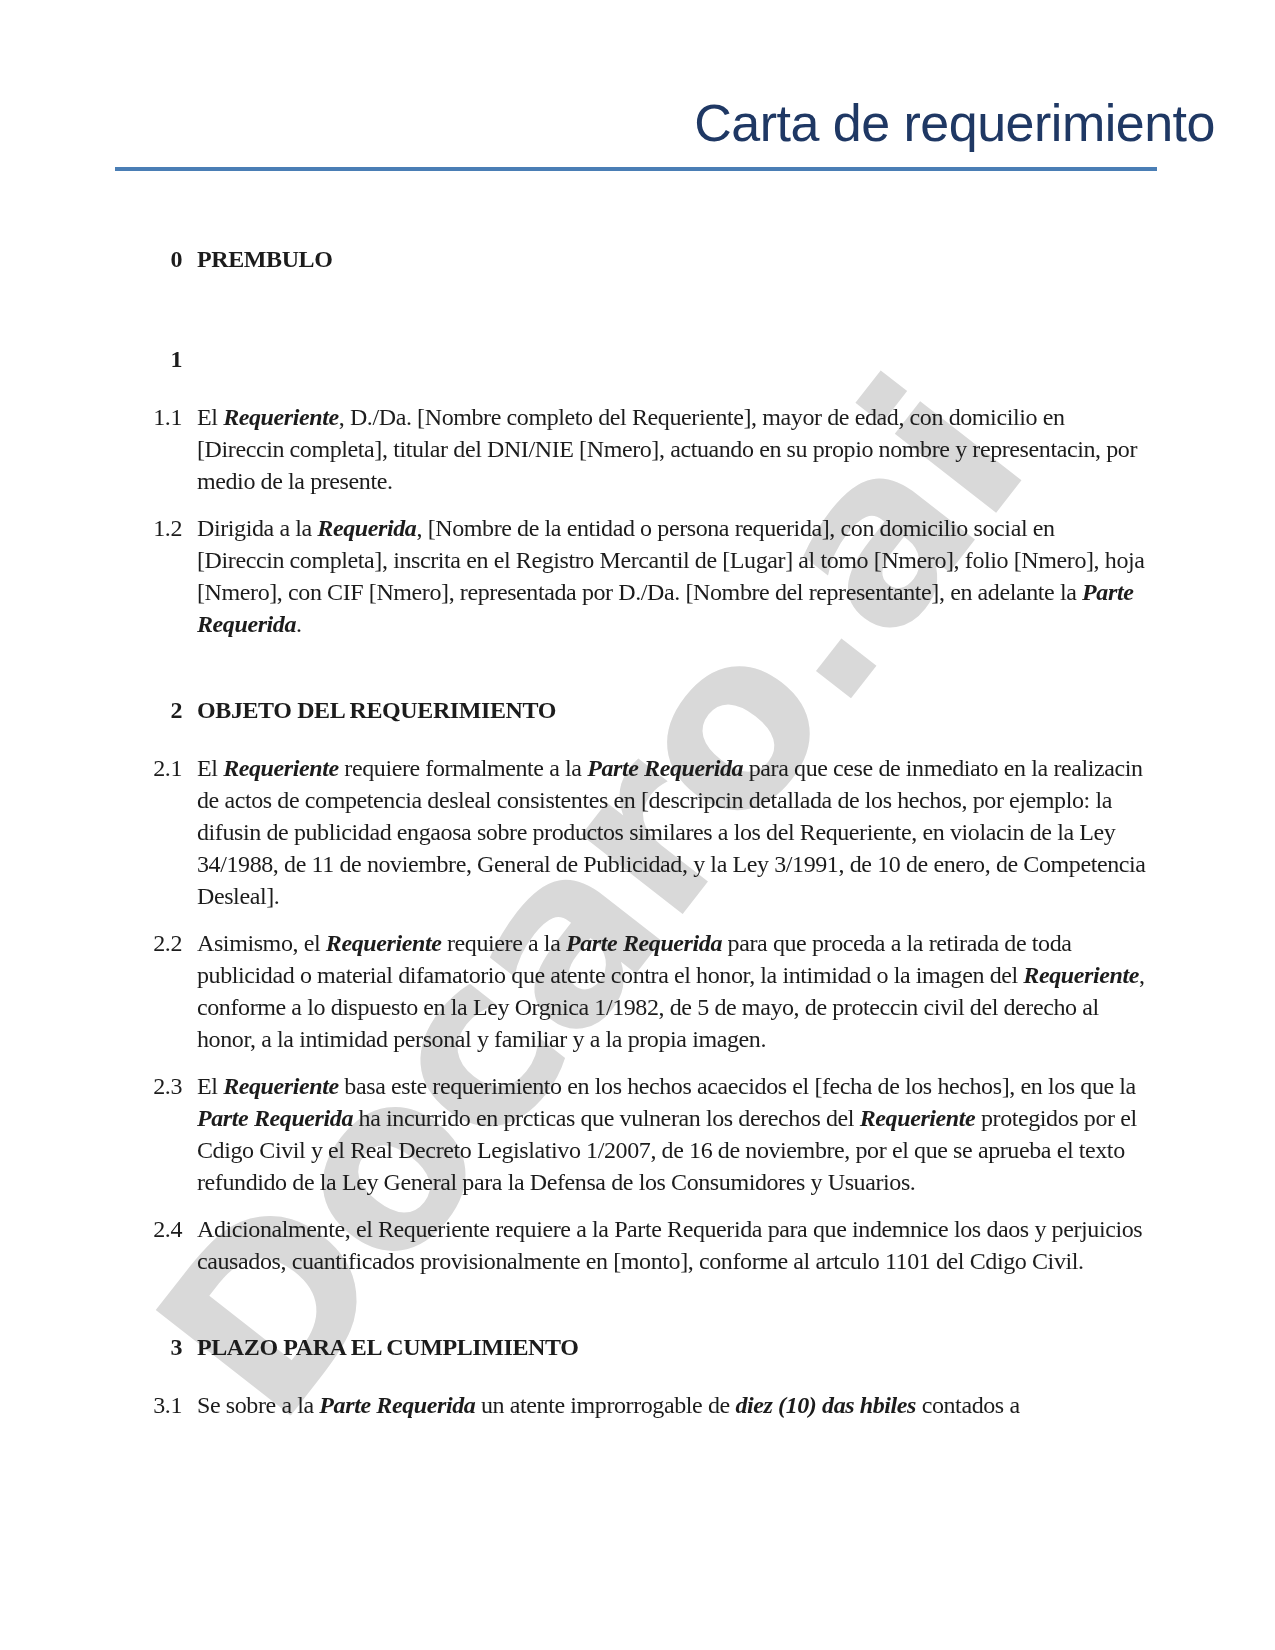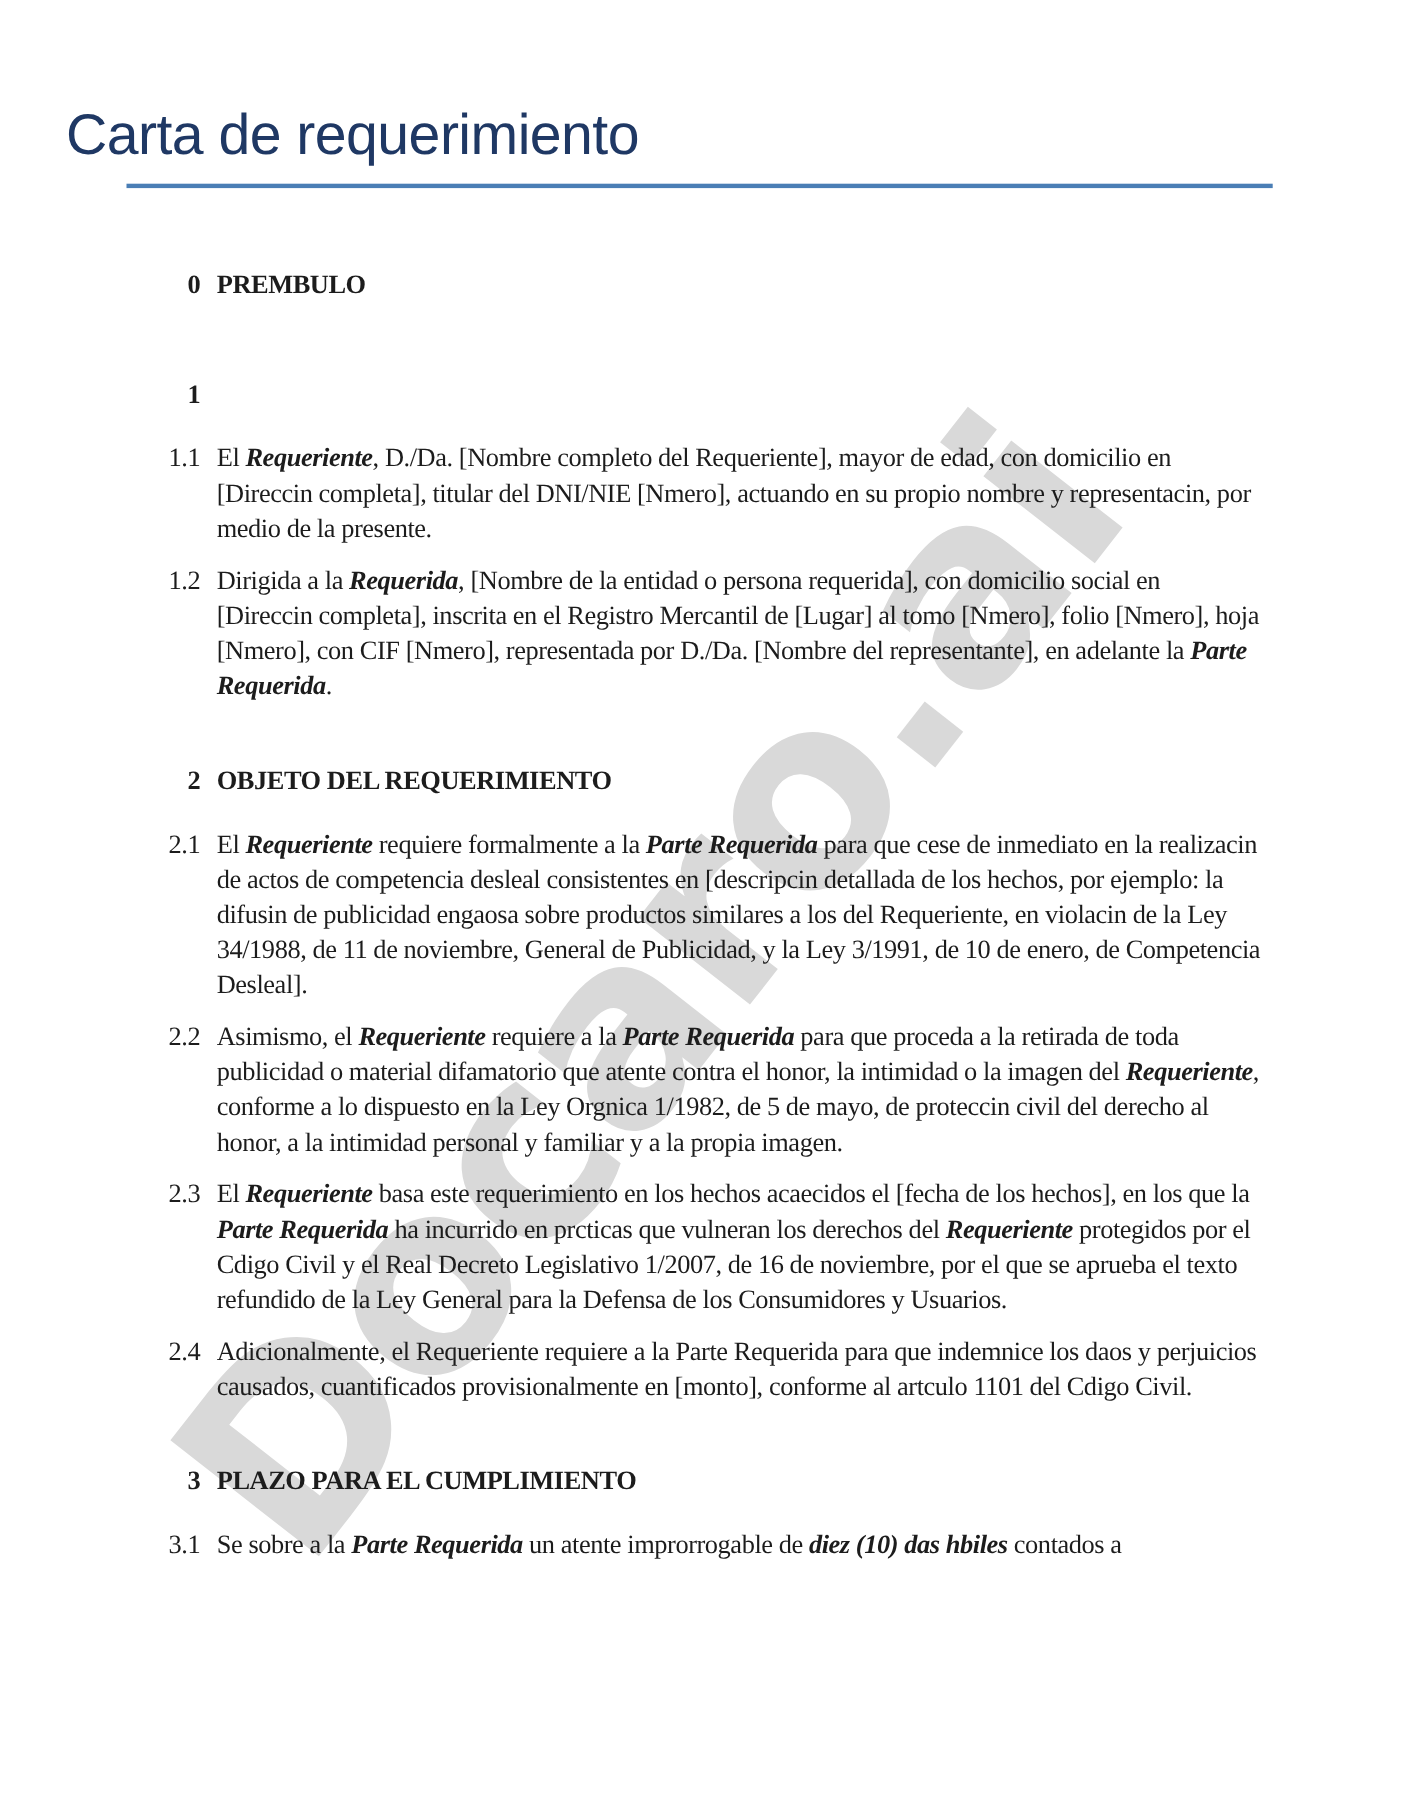--- a/index.html
+++ b/index.html
@@ -28,21 +28,21 @@
     white-space: nowrap;
     z-index: 0;
     user-select: none;
   }
 
   
   .page-content { position: relative; z-index: 1; }
 
   .doc-title {
     margin: 94px 60px 0 60px;
-    text-align: left;
+    text-align: right;
     font-family: "Liberation Sans", sans-serif;
     font-size: 52px;
     line-height: 1.15;
     letter-spacing: -0.5px;
     color: #1f3864;
   }
 
   .title-rule {
     height: 4px;
     background: #4a7eb5;

